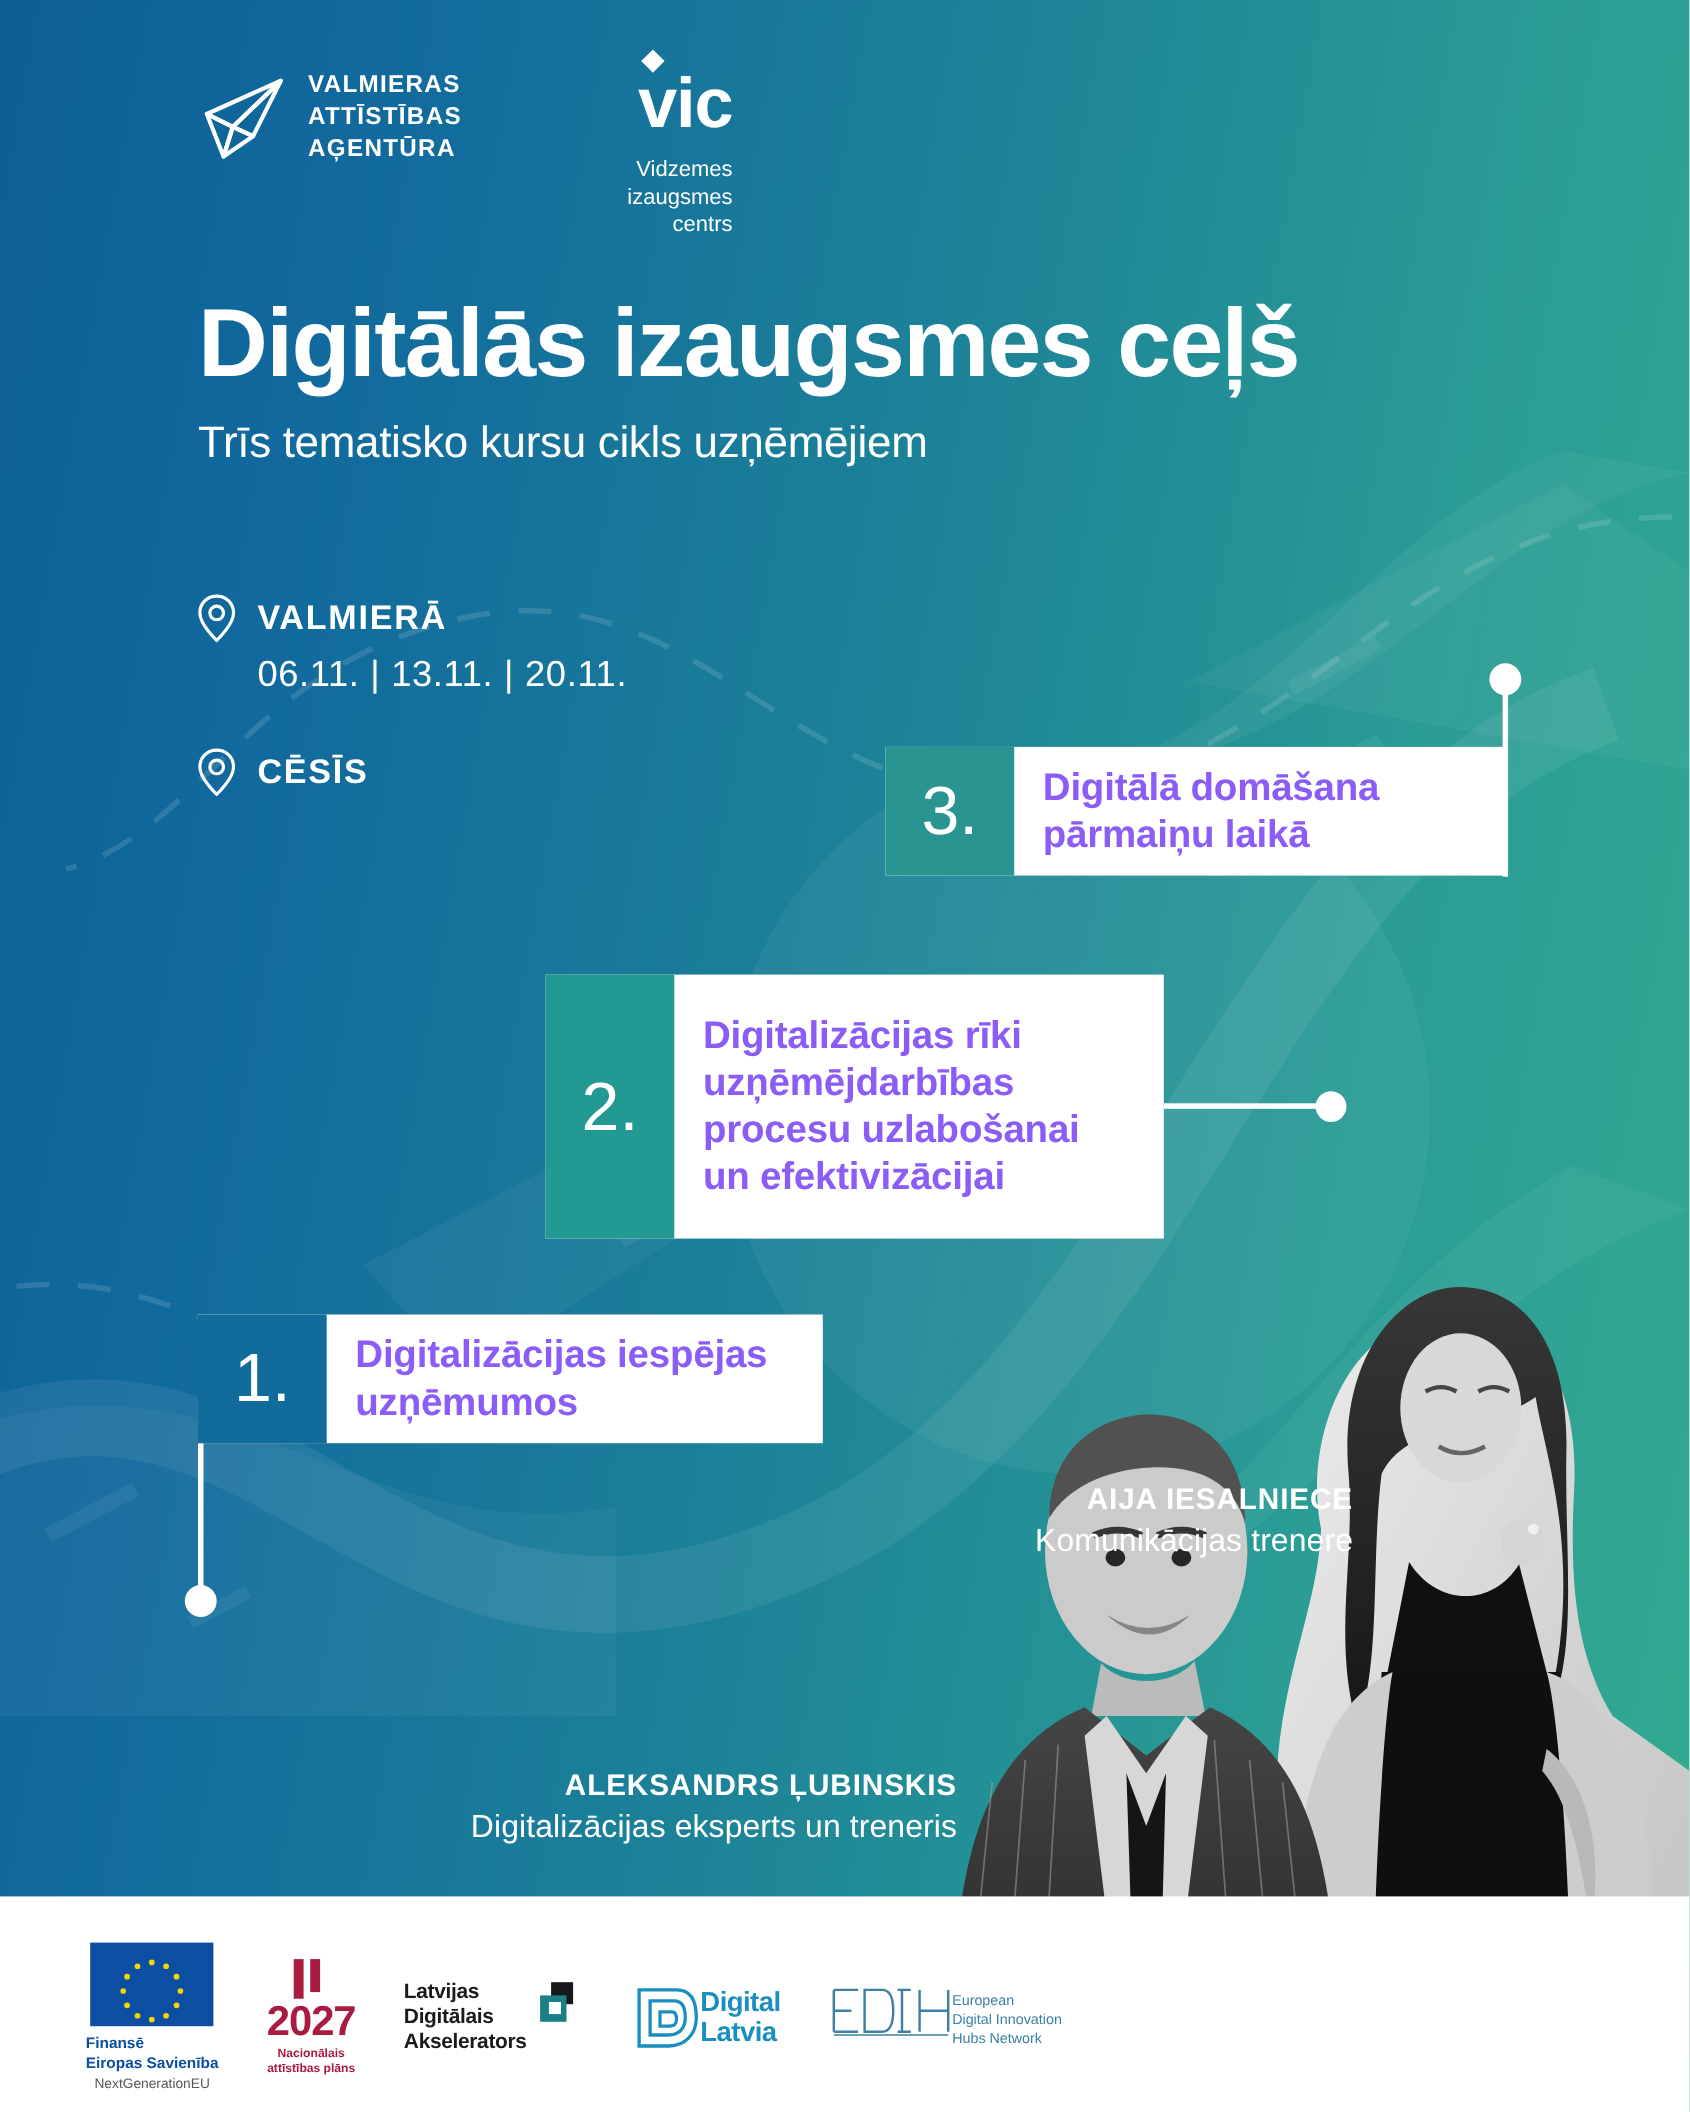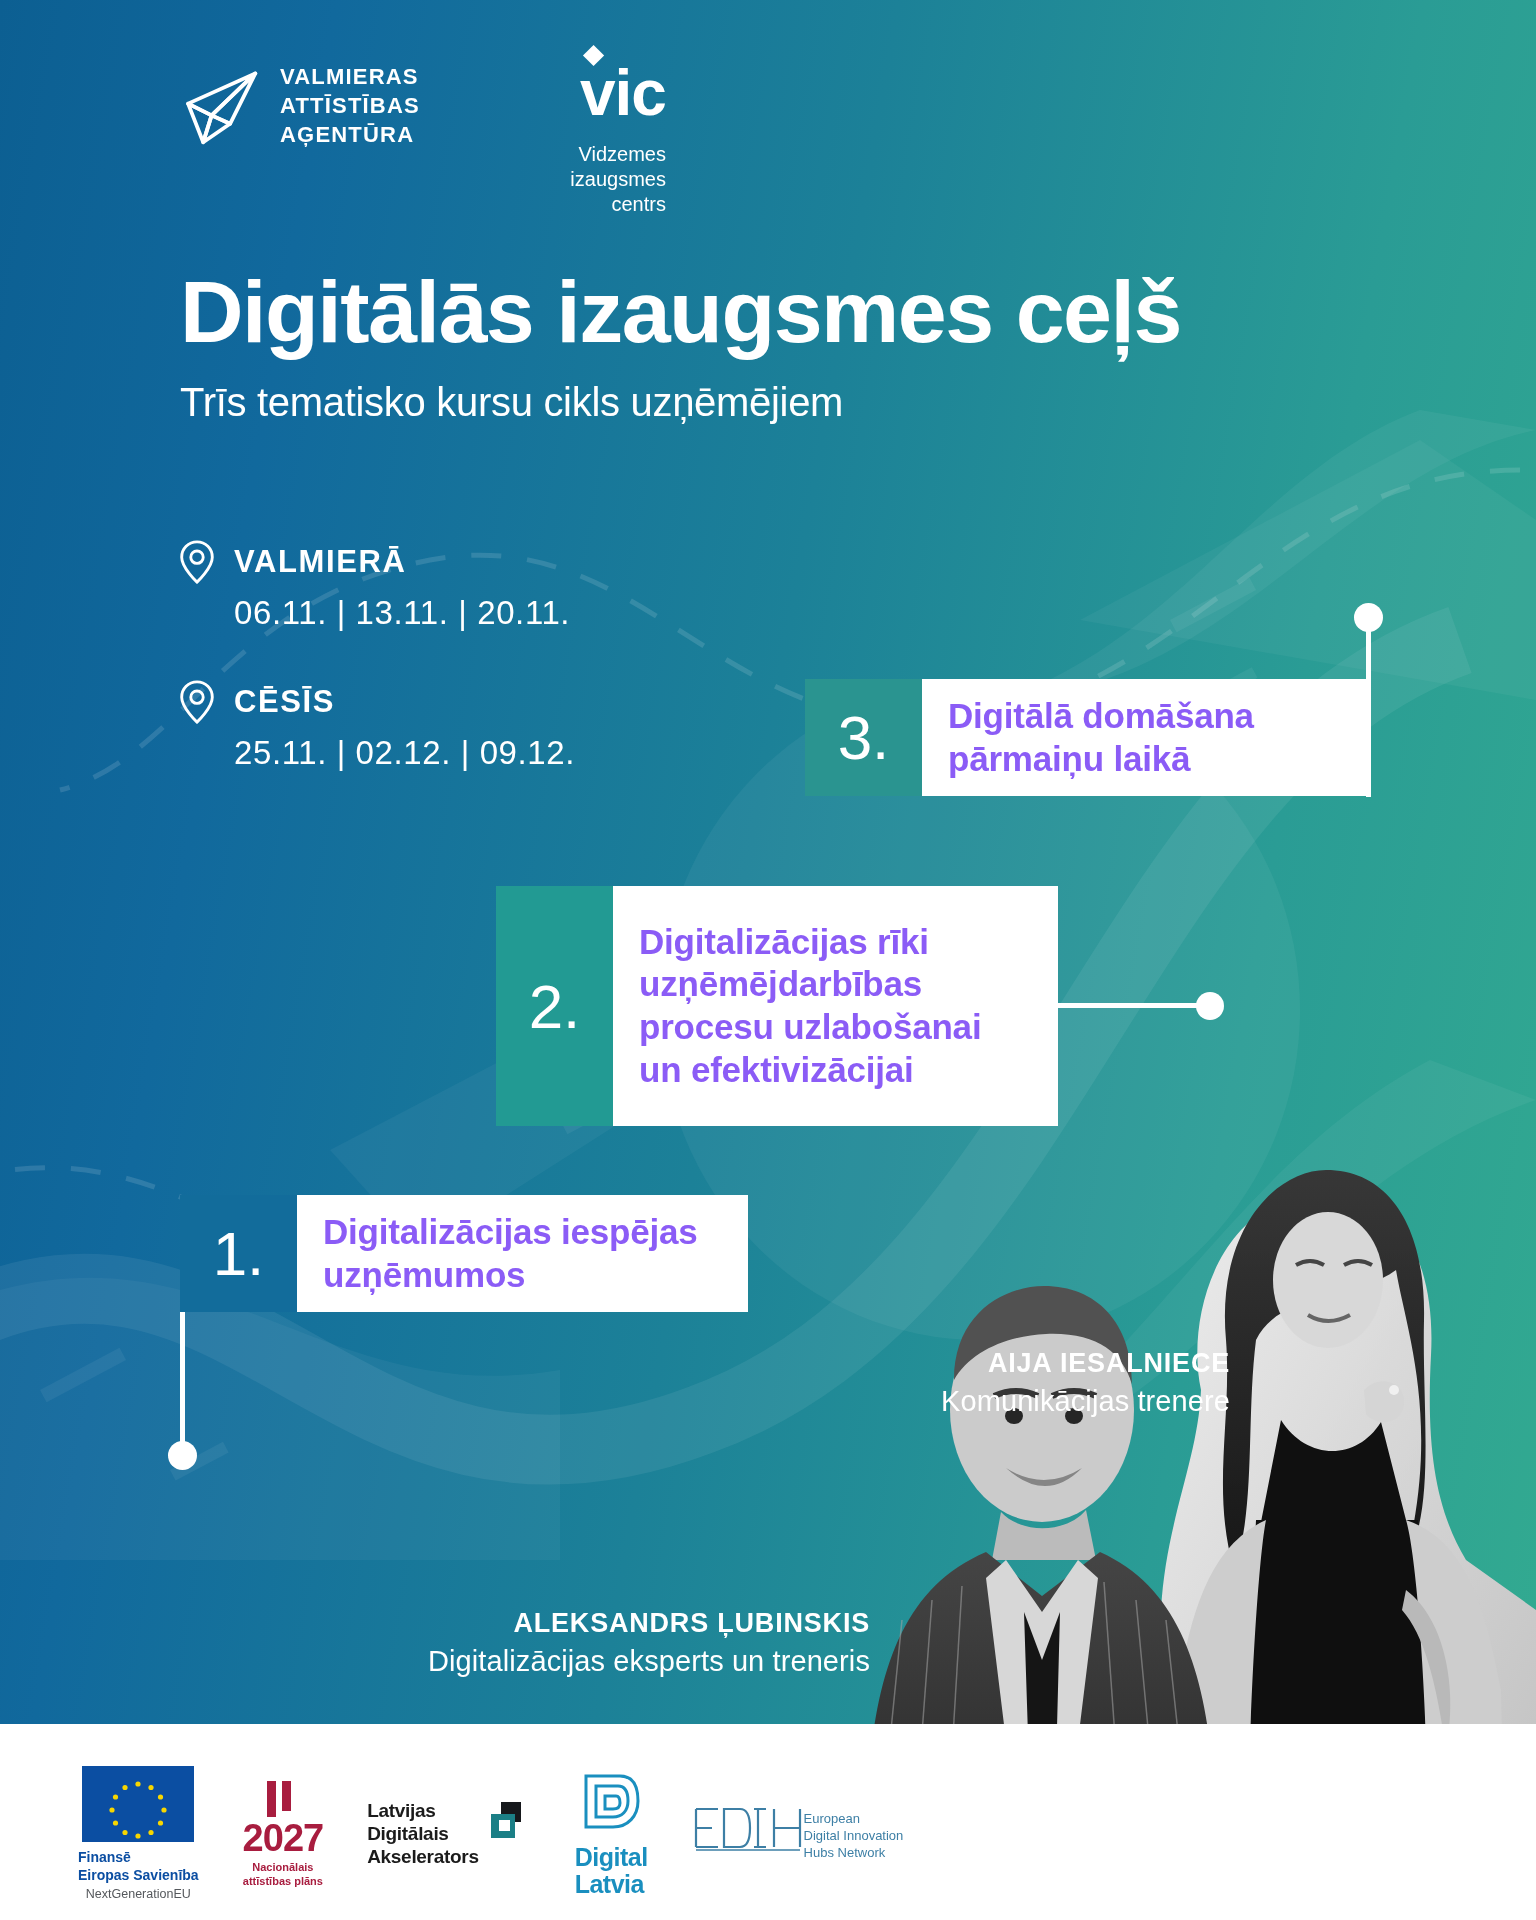--- a/index.html
+++ b/index.html
@@ -79,21 +79,21 @@
   .footer{position:absolute;left:0;bottom:0;width:1536px;height:196px;background:#fff;}
   .footerlogos{position:absolute;left:78px;top:42px;display:flex;align-items:center;gap:44px;}
   .flogo{display:flex;flex-direction:column;align-items:center;}
   .eu-flag{width:112px;height:76px;background:#0b4ea2;position:relative;}
   .eu-cap{margin-top:7px;color:#0b4ea2;font-size:14px;font-weight:700;line-height:1.25;}
   .eu-cap2{color:#55585c;font-size:12.5px;font-weight:400;margin-top:3px;text-align:center;}
   .np-2027{color:#a81d3f;font-size:38px;font-weight:700;line-height:1;letter-spacing:-1px;}
   .np-cap{color:#a81d3f;font-size:11px;line-height:1.2;text-align:center;margin-top:4px;font-weight:600;}
   .lda{display:flex;align-items:center;gap:6px;}
   .lda-txt{color:#1b1b1b;font-size:19px;font-weight:600;line-height:1.22;letter-spacing:-0.3px;}
-  .dl{display:flex;align-items:center;gap:12px;flex-direction:column;}
+  .dl{display:flex;align-items:center;gap:0;}
   .dl-txt{color:#1a8fbf;font-size:25px;font-weight:700;line-height:1.08;letter-spacing:-0.5px;}
   .edih{display:flex;flex-direction:row;}
   .edih-cap{color:#3d7fa5;font-size:13px;line-height:1.3;margin-top:6px;}
 </style>
 </head>
 <body>
 
 <div class="poster">
 
   <div class="bgdeco">
@@ -175,21 +175,20 @@
     </div>
 
     <div class="locrow">
       <div class="lochead">
         <svg class="pin" viewBox="0 0 38 46">
           <path d="M19 2 C10 2 3 9 3 18 C3 29 19 44 19 44 C19 44 35 29 35 18 C35 9 28 2 19 2 Z" fill="none" stroke="#fff" stroke-width="3"></path>
           <circle cx="19" cy="18" r="6.5" fill="none" stroke="#fff" stroke-width="3"></circle>
         </svg>
         <div class="city">CĒSĪS</div>
       </div>
-      <div class="dates">25.11. | 02.12. | 09.12.</div>
     </div>
   </div>
 
   <div class="conn" id="c3line"></div>
   <div class="dot" id="c3dot"></div>
   <div class="conn" id="c2line"></div>
   <div class="dot" id="c2dot"></div>
   <div class="conn" id="c1line"></div>
   <div class="dot" id="c1dot"></div>
 

